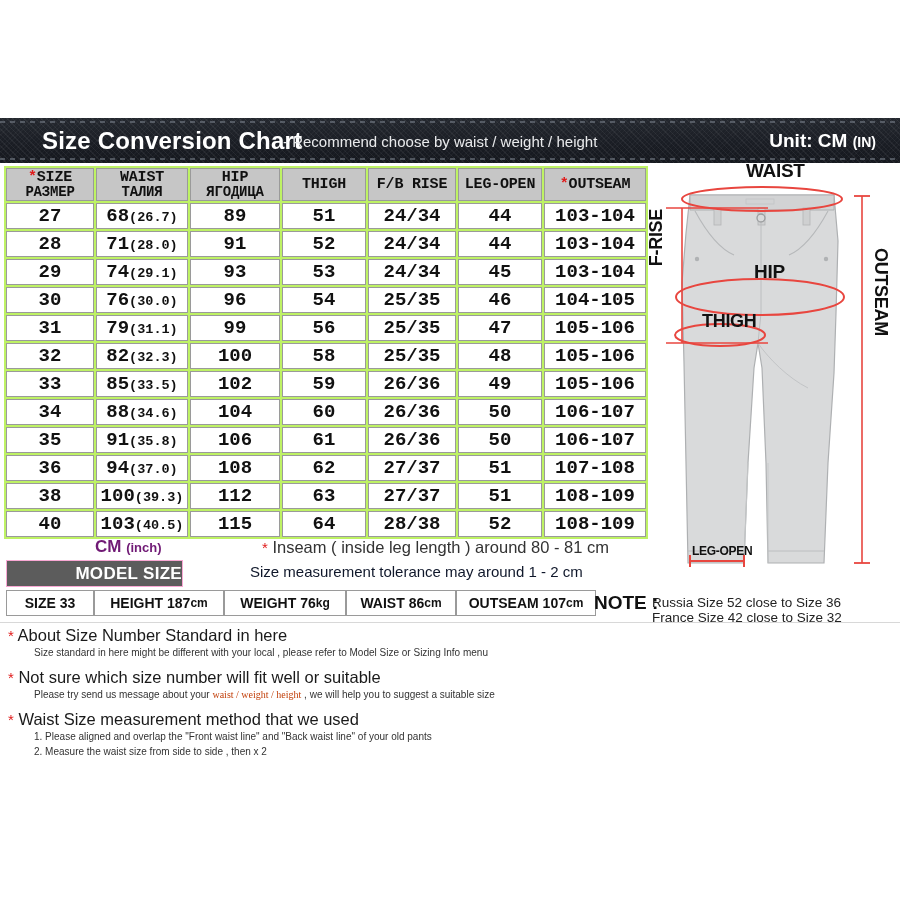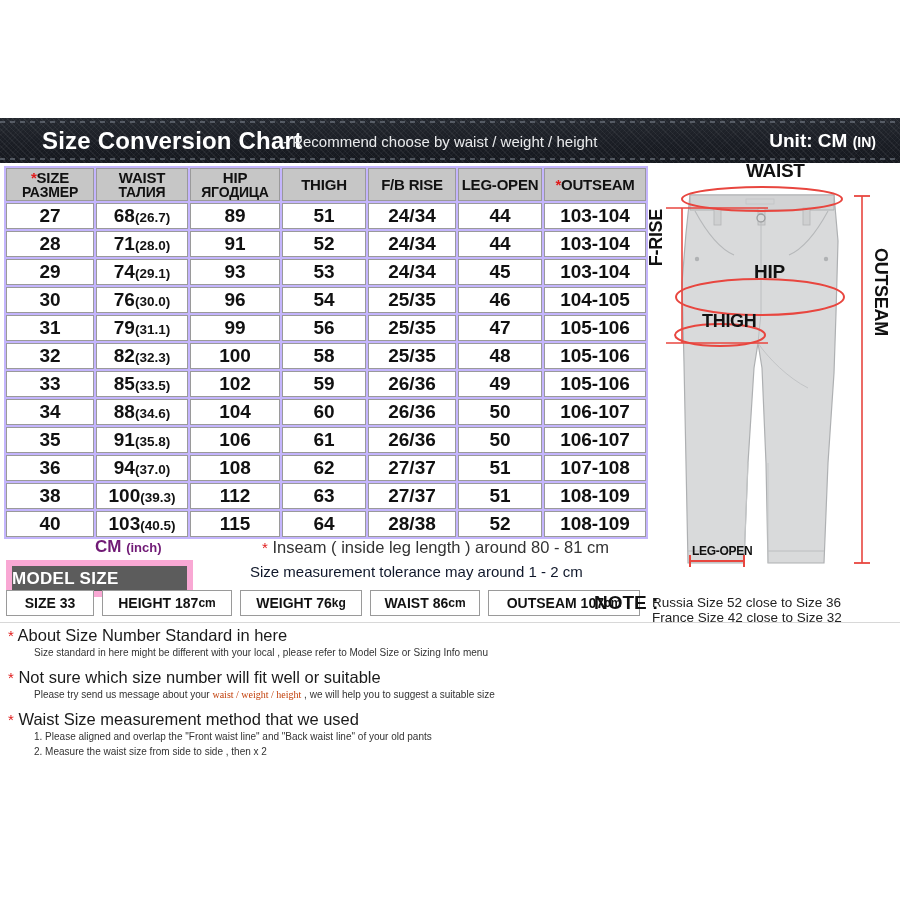--- a/index.html
+++ b/index.html
@@ -44,21 +44,22 @@
   .hdr-unit{
     position:absolute;right:24px;top:130px;
     font-size:19px;font-weight:bold;color:#fff;white-space:nowrap;
   }
   .hdr-unit .small{font-size:14px;}
 
   
   .tbl{
     position:absolute;left:4px;top:166px;
     border-collapse:separate;border-spacing:2px;
-    background:#c4b5fd;
+    background:#bef264;
+    font-family:Liberation Mono, monospace;
   }
   .tbl th,.tbl td{
     background:#ffffff;
     border:1px solid #9a9a9a;
     text-align:center;vertical-align:middle;
     font-weight:bold;color:#111;
     padding:0;
     box-sizing:border-box;
   }
   .tbl th{
@@ -93,42 +94,42 @@
     font-size:16.5px;color:#333;white-space:nowrap;
   }
   .inseam-2{
     position:absolute;left:250px;top:563px;
     font-size:15px;color:#0f172a;white-space:nowrap;
   }
 
   
   .model-bar{
     position:absolute;left:6px;top:560px;width:175px;height:25px;
-    background:#5c5c5c;border:6px solid #f9a8d4;
-    display:flex;align-items:center;justify-content:flex-start;
+    background:#5c5c5c;border:1px solid #f9a8d4;
+    display:flex;align-items:center;justify-content:flex-end;
   }
   .model-bar span{
     color:#fff;font-size:17px;font-weight:bold;letter-spacing:.3px;
   }
   .model-row{
     position:absolute;left:6px;top:590px;
-    display:flex;gap:8px;
+    display:flex;gap:0;
   }
   .mcell{
     background:#fff;border:1px solid #9a9a9a;
     height:26px;display:flex;align-items:center;justify-content:center;
     font-size:14px;font-weight:bold;color:#111;
     padding:0 8px;box-sizing:border-box;white-space:nowrap;
   }
   .mcell .u{font-size:12px;font-weight:bold;}
   .m1{width:88px;}
   .m2{width:130px;}
   .m3{width:122px;}
   .m4{width:110px;}
-  .m5{width:152px;}
+  .m5{width:140px;}
 
   .note-label{
     position:absolute;left:594px;top:592px;
     font-size:19px;font-weight:bold;color:#111;white-space:nowrap;
   }
   .note-lines{
     position:absolute;left:652px;top:596px;
     font-size:13.5px;color:#222;line-height:14.5px;white-space:nowrap;
   }
 

